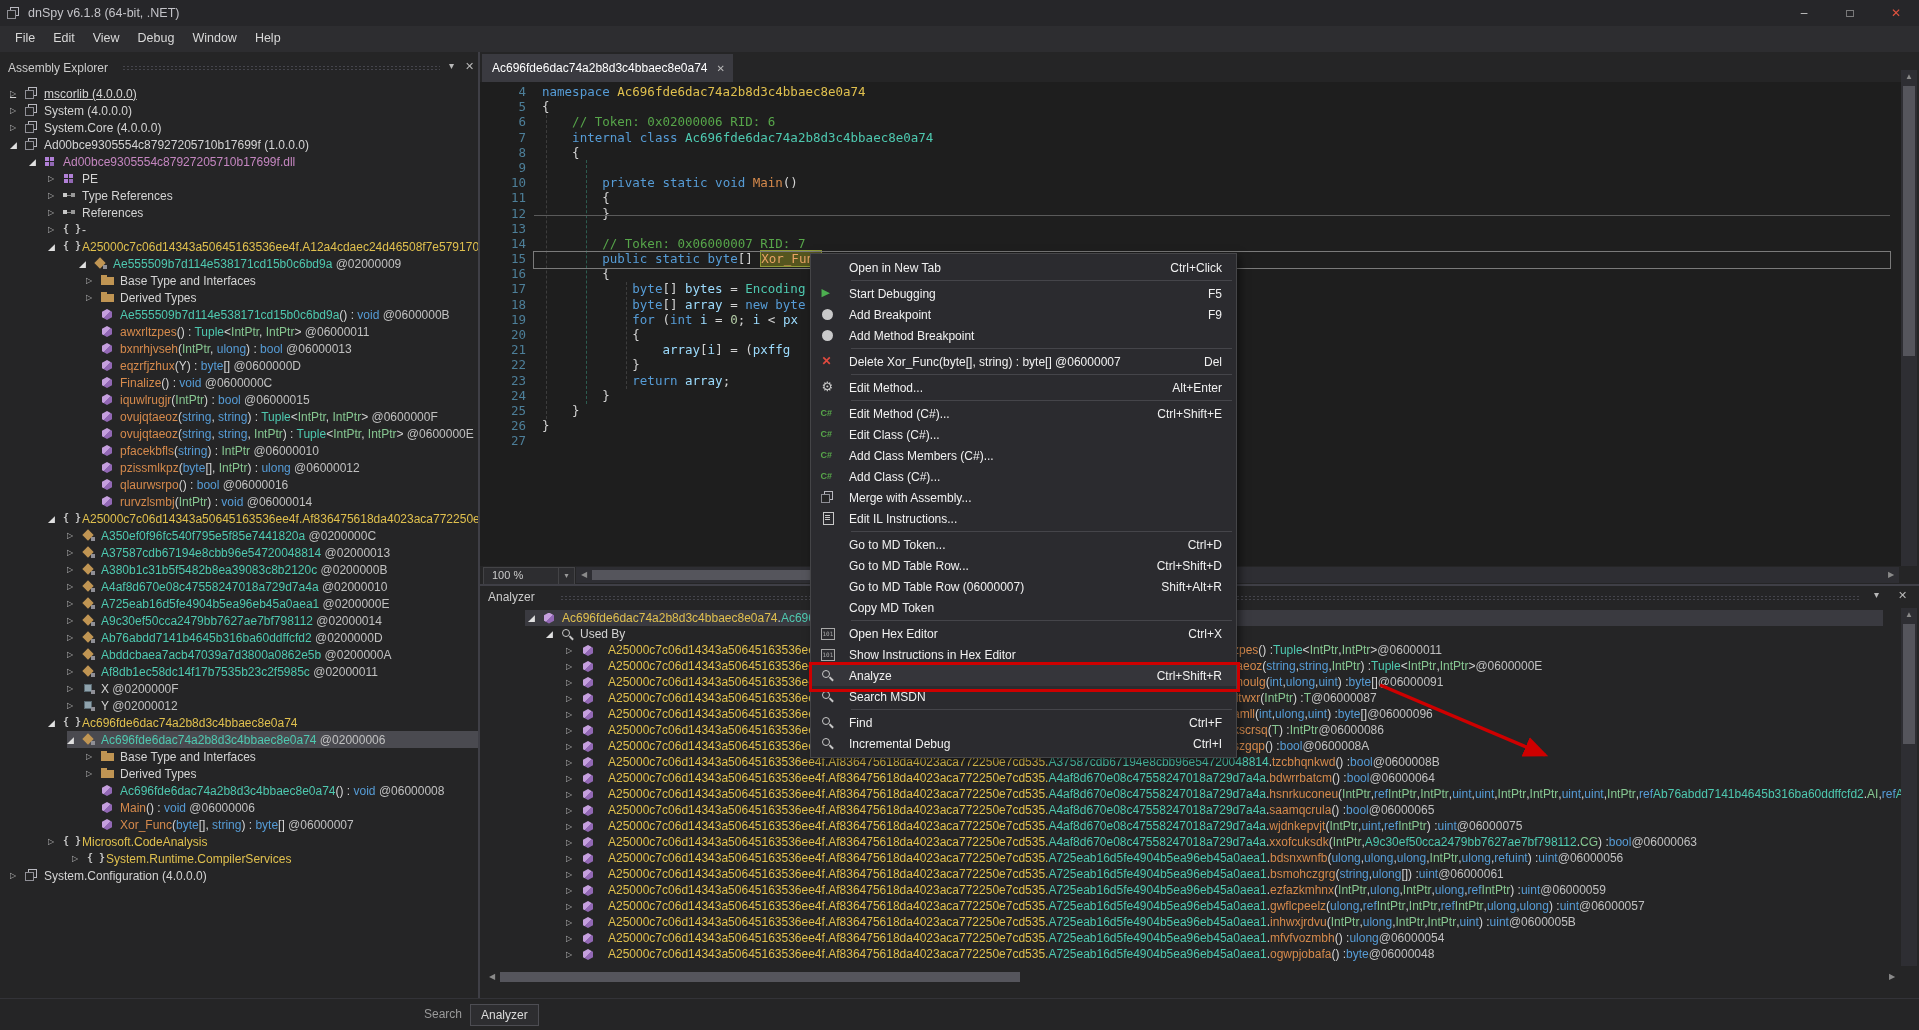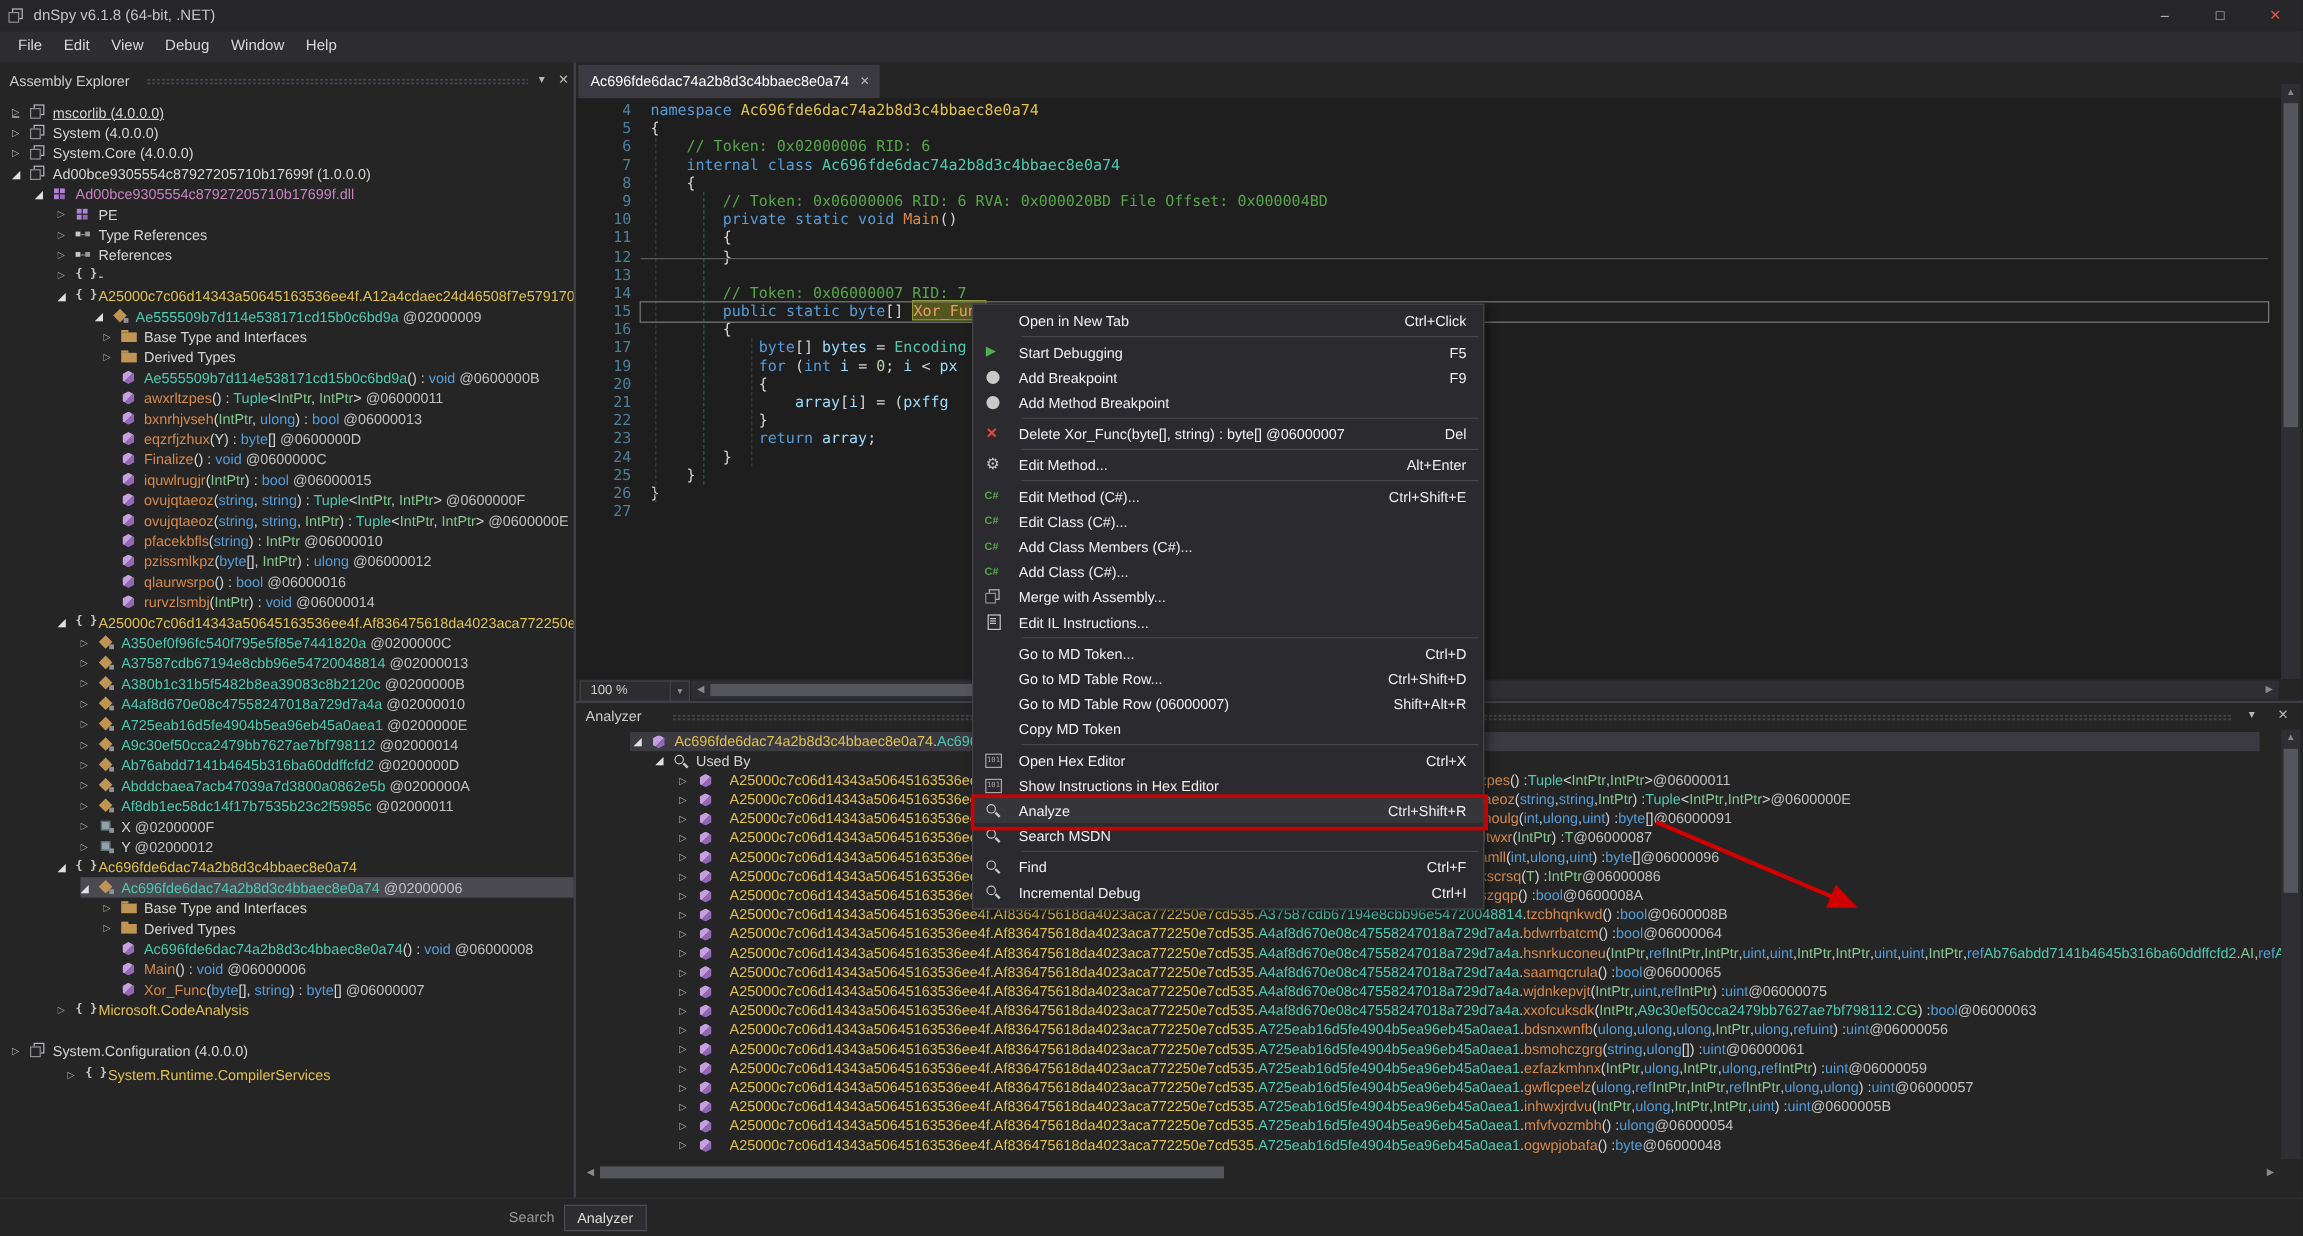--- a/index.html
+++ b/index.html
@@ -449,21 +449,21 @@
             <span class="segs"><span class="s-mth">Xor_Func</span><span class="s-pn">(</span><span class="s-kw">byte</span><span class="s-pn">[], </span><span class="s-kw">string</span><span class="s-pn">) : </span><span class="s-kw">byte</span><span class="s-pn">[] </span><span class="s-tk">@06000007</span></span>
           </div>
         </div>
         <div class="trow" style="top: 781px; padding-left: 48px;">
           <div class="rowin">
             <span class="chev c-col"></span>
             <span class="ico i-ns"></span>
             <span class="segs"><span class="s-ns">Microsoft.CodeAnalysis</span></span>
           </div>
         </div>
-        <div class="trow" style="top: 835px; padding-left: 56px;">
+        <div class="trow" style="top: 798px; padding-left: 72px;">
           <div class="rowin">
             <span class="chev c-col"></span>
             <span class="ico i-ns"></span>
             <span class="segs"><span class="s-ns">System.Runtime.CompilerServices</span></span>
           </div>
         </div>
         <div class="trow" style="top: 815px; padding-left: 10px;">
           <div class="rowin">
             <span class="chev c-col"></span>
             <span class="ico i-assembly"></span>
@@ -500,21 +500,20 @@
         <div class="cl">
           <span class="ln">7</span>
           <span class="lc"><span class="s-pn">    </span><span class="s-kw">internal class </span><span class="s-cls">Ac696fde6dac74a2b8d3c4bbaec8e0a74</span></span>
         </div>
         <div class="cl">
           <span class="ln">8</span>
           <span class="lc"><span class="s-pn">    {</span></span>
         </div>
         <div class="cl">
           <span class="ln">9</span>
-          <span class="lc"><span class="s-pn">        </span><span class="s-cm">// Token: 0x06000006 RID: 6 RVA: 0x000020BD File Offset: 0x000004BD</span></span>
         </div>
         <div class="cl">
           <span class="ln">10</span>
           <span class="lc"><span class="s-pn">        </span><span class="s-kw">private static void </span><span class="s-mth">Main</span><span class="s-pn">()</span></span>
         </div>
         <div class="cl">
           <span class="ln">11</span>
           <span class="lc"><span class="s-pn">        {</span></span>
         </div>
         <div class="cl">
@@ -533,20 +532,24 @@
           <span class="ln">15</span>
           <span class="lc"><span class="s-pn">        </span><span class="s-kw">public static byte</span><span class="s-pn">[] </span><span class="s-hl">Xor_Func</span><span class="s-pn">(</span><span class="s-kw">byte</span><span class="s-pn">[] </span><span class="s-id">pxffgahbmwu</span><span class="s-pn">, </span><span class="s-kw">string </span><span class="s-id">ndlwhcgoxf</span><span class="s-pn">)</span></span>
         </div>
         <div class="cl">
           <span class="ln">16</span>
           <span class="lc"><span class="s-pn">        {</span></span>
         </div>
         <div class="cl">
           <span class="ln">17</span>
           <span class="lc"><span class="s-pn">            </span><span class="s-kw">byte</span><span class="s-pn">[] </span><span class="s-id">bytes</span><span class="s-pn"> = </span><span class="s-cls">Encoding</span></span>
+        </div>
+        <div class="cl">
+          <span class="ln">18</span>
+          <span class="lc"><span class="s-pn">            </span><span class="s-kw">byte</span><span class="s-pn">[] </span><span class="s-id">array</span><span class="s-pn"> = </span><span class="s-kw">new byte</span></span>
         </div>
         <div class="cl">
           <span class="ln">19</span>
           <span class="lc"><span class="s-pn">            </span><span class="s-kw">for </span><span class="s-pn">(</span><span class="s-kw">int </span><span class="s-id">i</span><span class="s-pn"> = </span><span class="s-num">0</span><span class="s-pn">; </span><span class="s-id">i</span><span class="s-pn"> &lt; </span><span class="s-id">px</span></span>
         </div>
         <div class="cl">
           <span class="ln">20</span>
           <span class="lc"><span class="s-pn">            {</span></span>
         </div>
         <div class="cl">

